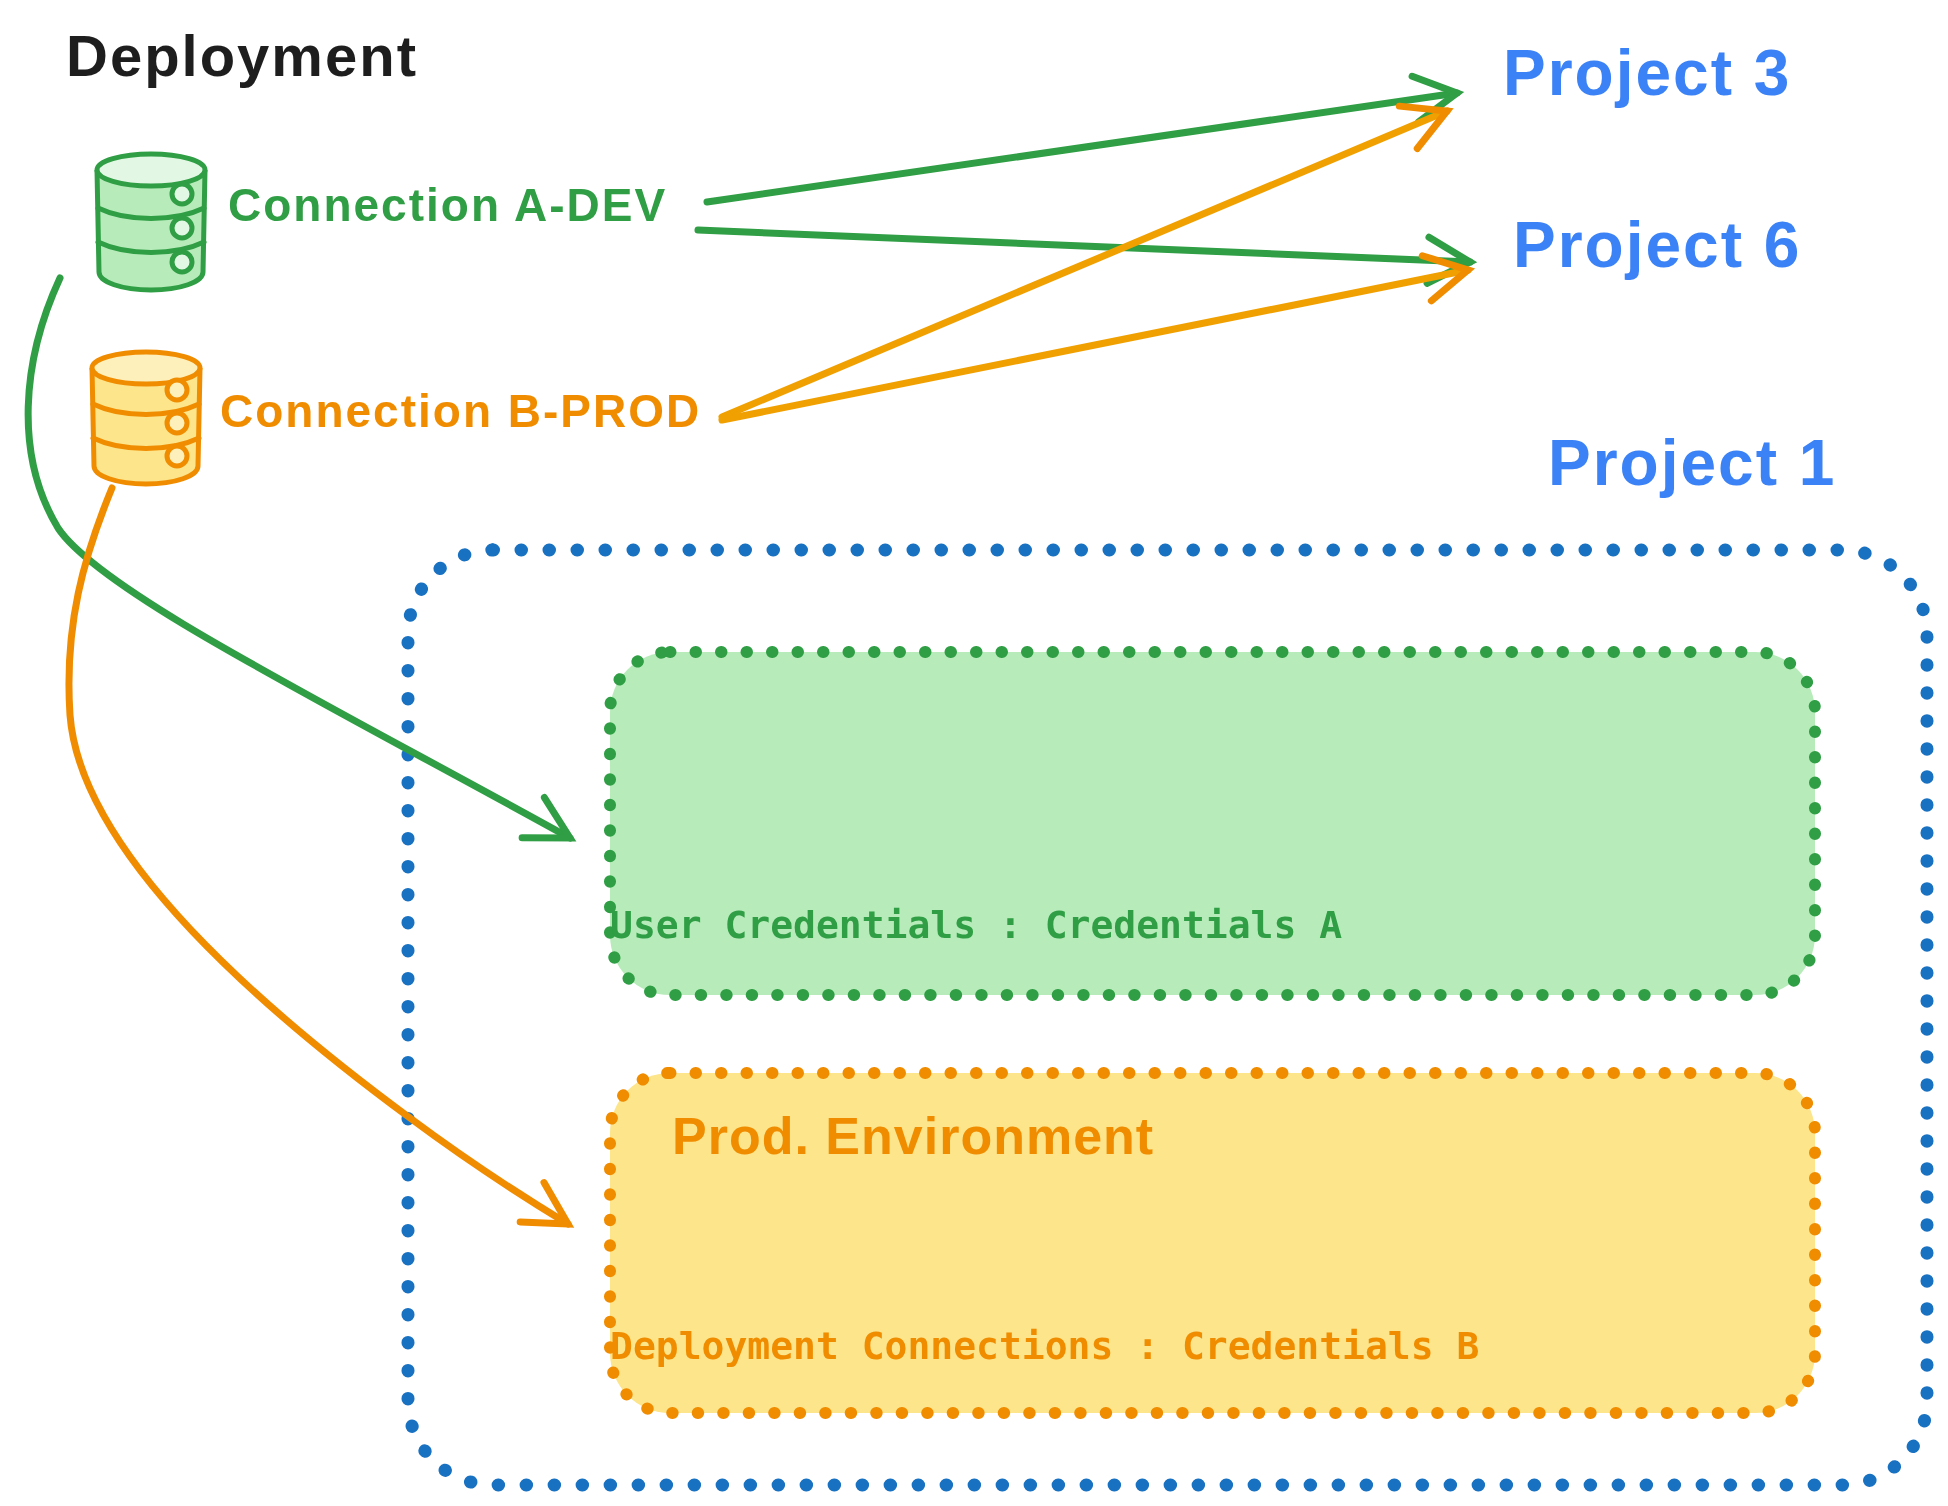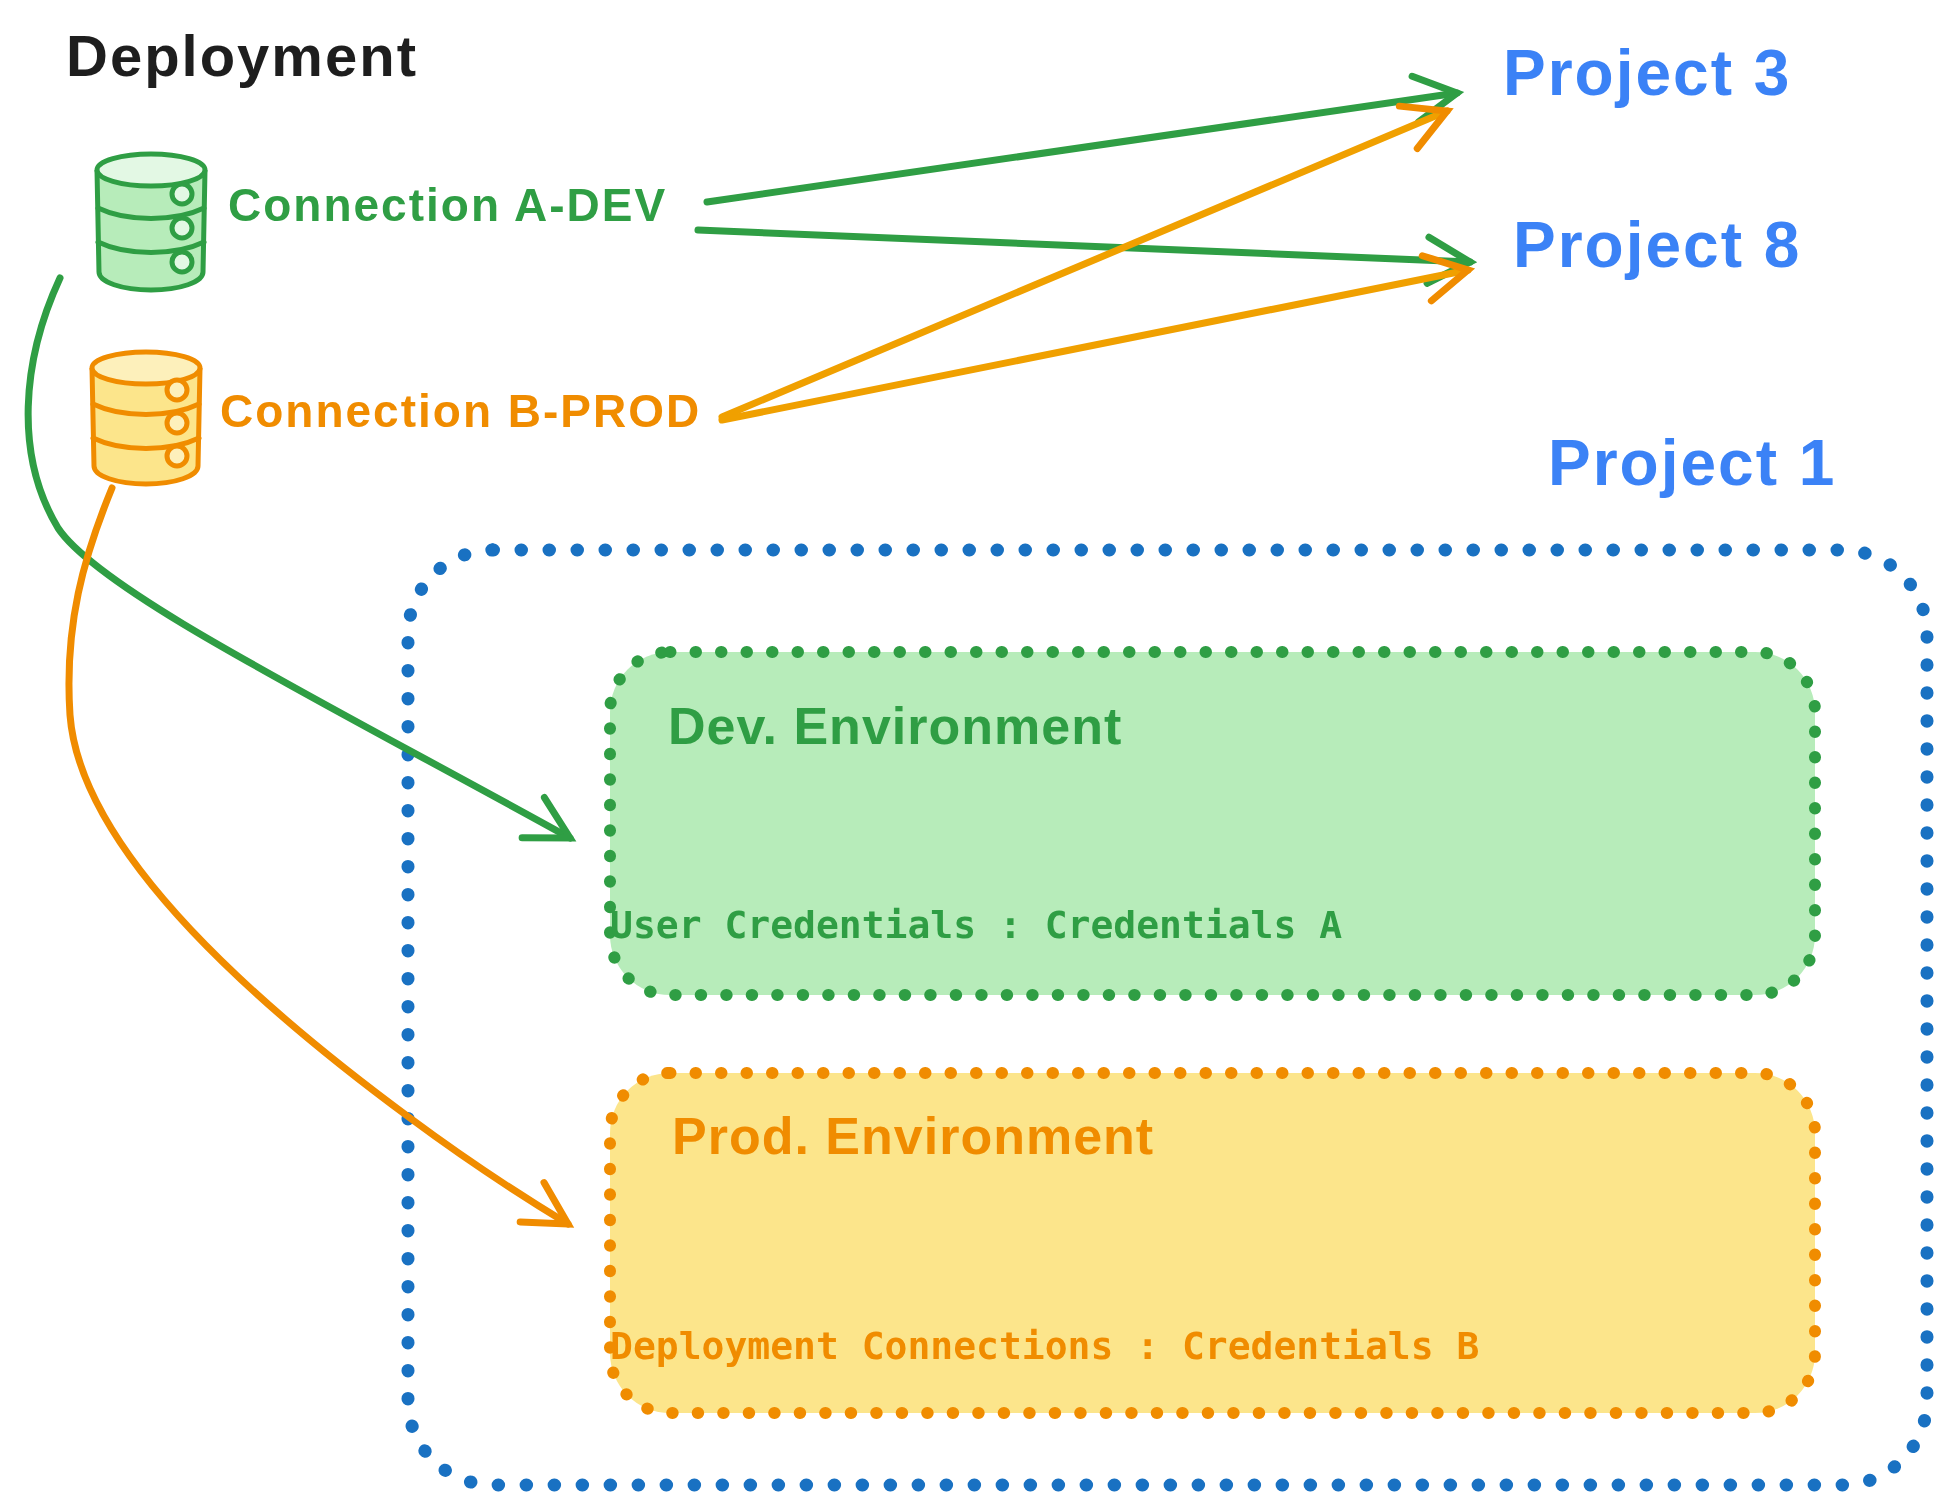--- a/index.html
+++ b/index.html
@@ -93,22 +93,21 @@
       <circle cx="87" cy="106" r="10" fill="#fdf0bb" stroke="#f08c00" stroke-width="5"></circle>
     </g>
   </svg>
 
   <div class="label title-label">Deployment</div>
 
   <div class="label conn-b-label">Connection B-PROD</div>
   <div class="label conn-a-label">Connection A-DEV</div>
 
   <div class="label project-label project-3">Project 3</div>
-  <div class="label project-label project-2">Project 8</div>
+  <div class="label project-label project-2">Project 6</div>
   <div class="label project-label project-1">Project 1</div>
 
-  <div class="label env-title dev-title">Dev. Environment</div>
   <div class="label env-title prod-title">Prod. Environment</div>
 
   <div class="cred-text cred-dev">User Credentials : Credentials A</div>
   <div class="cred-text cred-prod">Deployment Connections : Credentials B</div>
 
 </div>
 
 </body></html>

